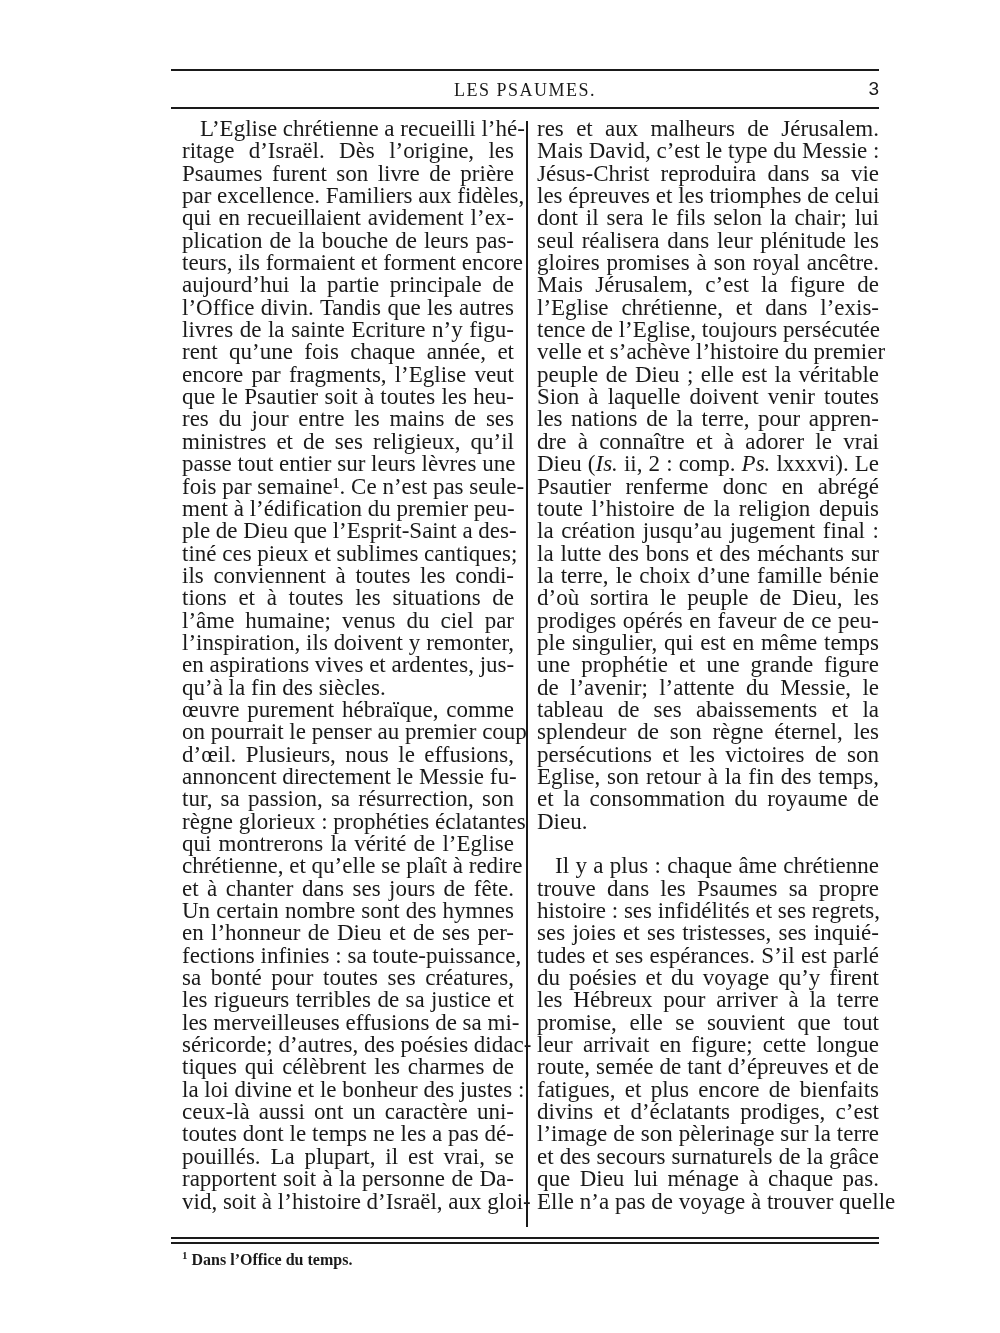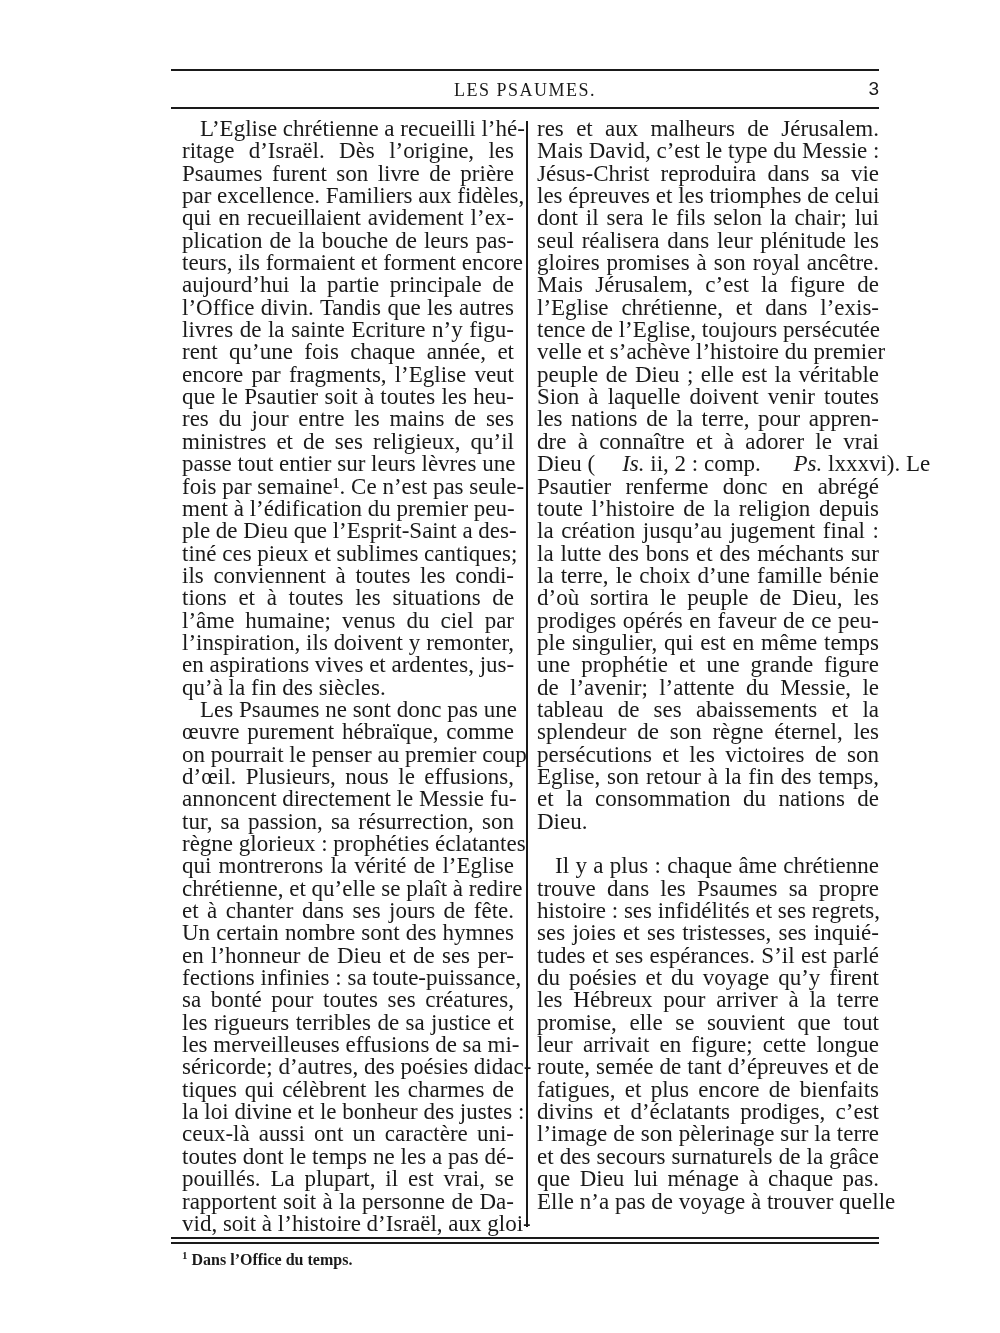--- a/index.html
+++ b/index.html
@@ -19,21 +19,21 @@
   .col-right { left: 521px; width: 342px; }
   .col-divider { position: absolute; left: 510px; top: 121px; width: 1.5px; height: 1106px; background: #1a1a1a; }
   .line { display: block; text-align: justify; text-align-last: justify; white-space: nowrap; height: 22.35px; }
   .line.last { text-align-last: left; }
   .line.indent { padding-left: 18px; }
   .gap { display: block; height: 22.35px; }
   .rule-foot1 { top: 1237px; height: 1.5px; }
   .rule-foot2 { top: 1242px; height: 1.5px; }
   .footnote { position: absolute; top: 1251px; left: 166px; font-family: "Liberation Serif", serif; font-size: 16px; font-weight: bold; }
   .footnote sup, .sup { font-size: 11px; vertical-align: super; line-height: 0; }
-  i { font-style: italic; margin-left: 27px; }
+  i { font-style: italic; }
 </style>
 </head>
 <body>
 
 <div class="page">
   <div class="rule rule-top"></div>
   <div class="header-title">LES PSAUMES.</div>
   <div class="page-number">3</div>
   <div class="rule rule-head"></div>
 
@@ -57,21 +57,20 @@
       <span class="line">fois par semaine¹. Ce n’est pas seule-</span>
       <span class="line">ment à l’édification du premier peu-</span>
       <span class="line">ple de Dieu que l’Esprit-Saint a des-</span>
       <span class="line">tiné ces pieux et sublimes cantiques;</span>
       <span class="line">ils conviennent à toutes les condi-</span>
       <span class="line">tions et à toutes les situations de</span>
       <span class="line">l’âme humaine; venus du ciel par</span>
       <span class="line">l’inspiration, ils doivent y remonter,</span>
       <span class="line">en aspirations vives et ardentes, jus-</span>
       <span class="line last">qu’à la fin des siècles.</span>
-      <span class="line indent">Les Psaumes ne sont donc pas une</span>
       <span class="line">œuvre purement hébraïque, comme</span>
       <span class="line">on pourrait le penser au premier coup</span>
       <span class="line">d’œil. Plusieurs, nous le effusions,</span>
       <span class="line">annoncent directement le Messie fu-</span>
       <span class="line">tur, sa passion, sa résurrection, son</span>
       <span class="line">règne glorieux : prophéties éclatantes</span>
       <span class="line">qui montrerons la vérité de l’Eglise</span>
       <span class="line">chrétienne, et qu’elle se plaît à redire</span>
       <span class="line">et à chanter dans ses jours de fête.</span>
       <span class="line">Un certain nombre sont des hymnes</span>
@@ -114,21 +113,21 @@
       <span class="line">la terre, le choix d’une famille bénie</span>
       <span class="line">d’où sortira le peuple de Dieu, les</span>
       <span class="line">prodiges opérés en faveur de ce peu-</span>
       <span class="line">ple singulier, qui est en même temps</span>
       <span class="line">une prophétie et une grande figure</span>
       <span class="line">de l’avenir; l’attente du Messie, le</span>
       <span class="line">tableau de ses abaissements et la</span>
       <span class="line">splendeur de son règne éternel, les</span>
       <span class="line">persécutions et les victoires de son</span>
       <span class="line">Eglise, son retour à la fin des temps,</span>
-      <span class="line">et la consommation du nations de</span>
+      <span class="line">et la consommation du royaume de</span>
       <span class="line last">Dieu.</span>
       <span class="gap"></span>
       <span class="line indent">Il y a plus : chaque âme chrétienne</span>
       <span class="line">trouve dans les Psaumes sa propre</span>
       <span class="line">histoire : ses infidélités et ses regrets,</span>
       <span class="line">ses joies et ses tristesses, ses inquié-</span>
       <span class="line">tudes et ses espérances. S’il est parlé</span>
       <span class="line">du poésies et du voyage qu’y firent</span>
       <span class="line">les Hébreux pour arriver à la terre</span>
       <span class="line">promise, elle se souvient que tout</span>

